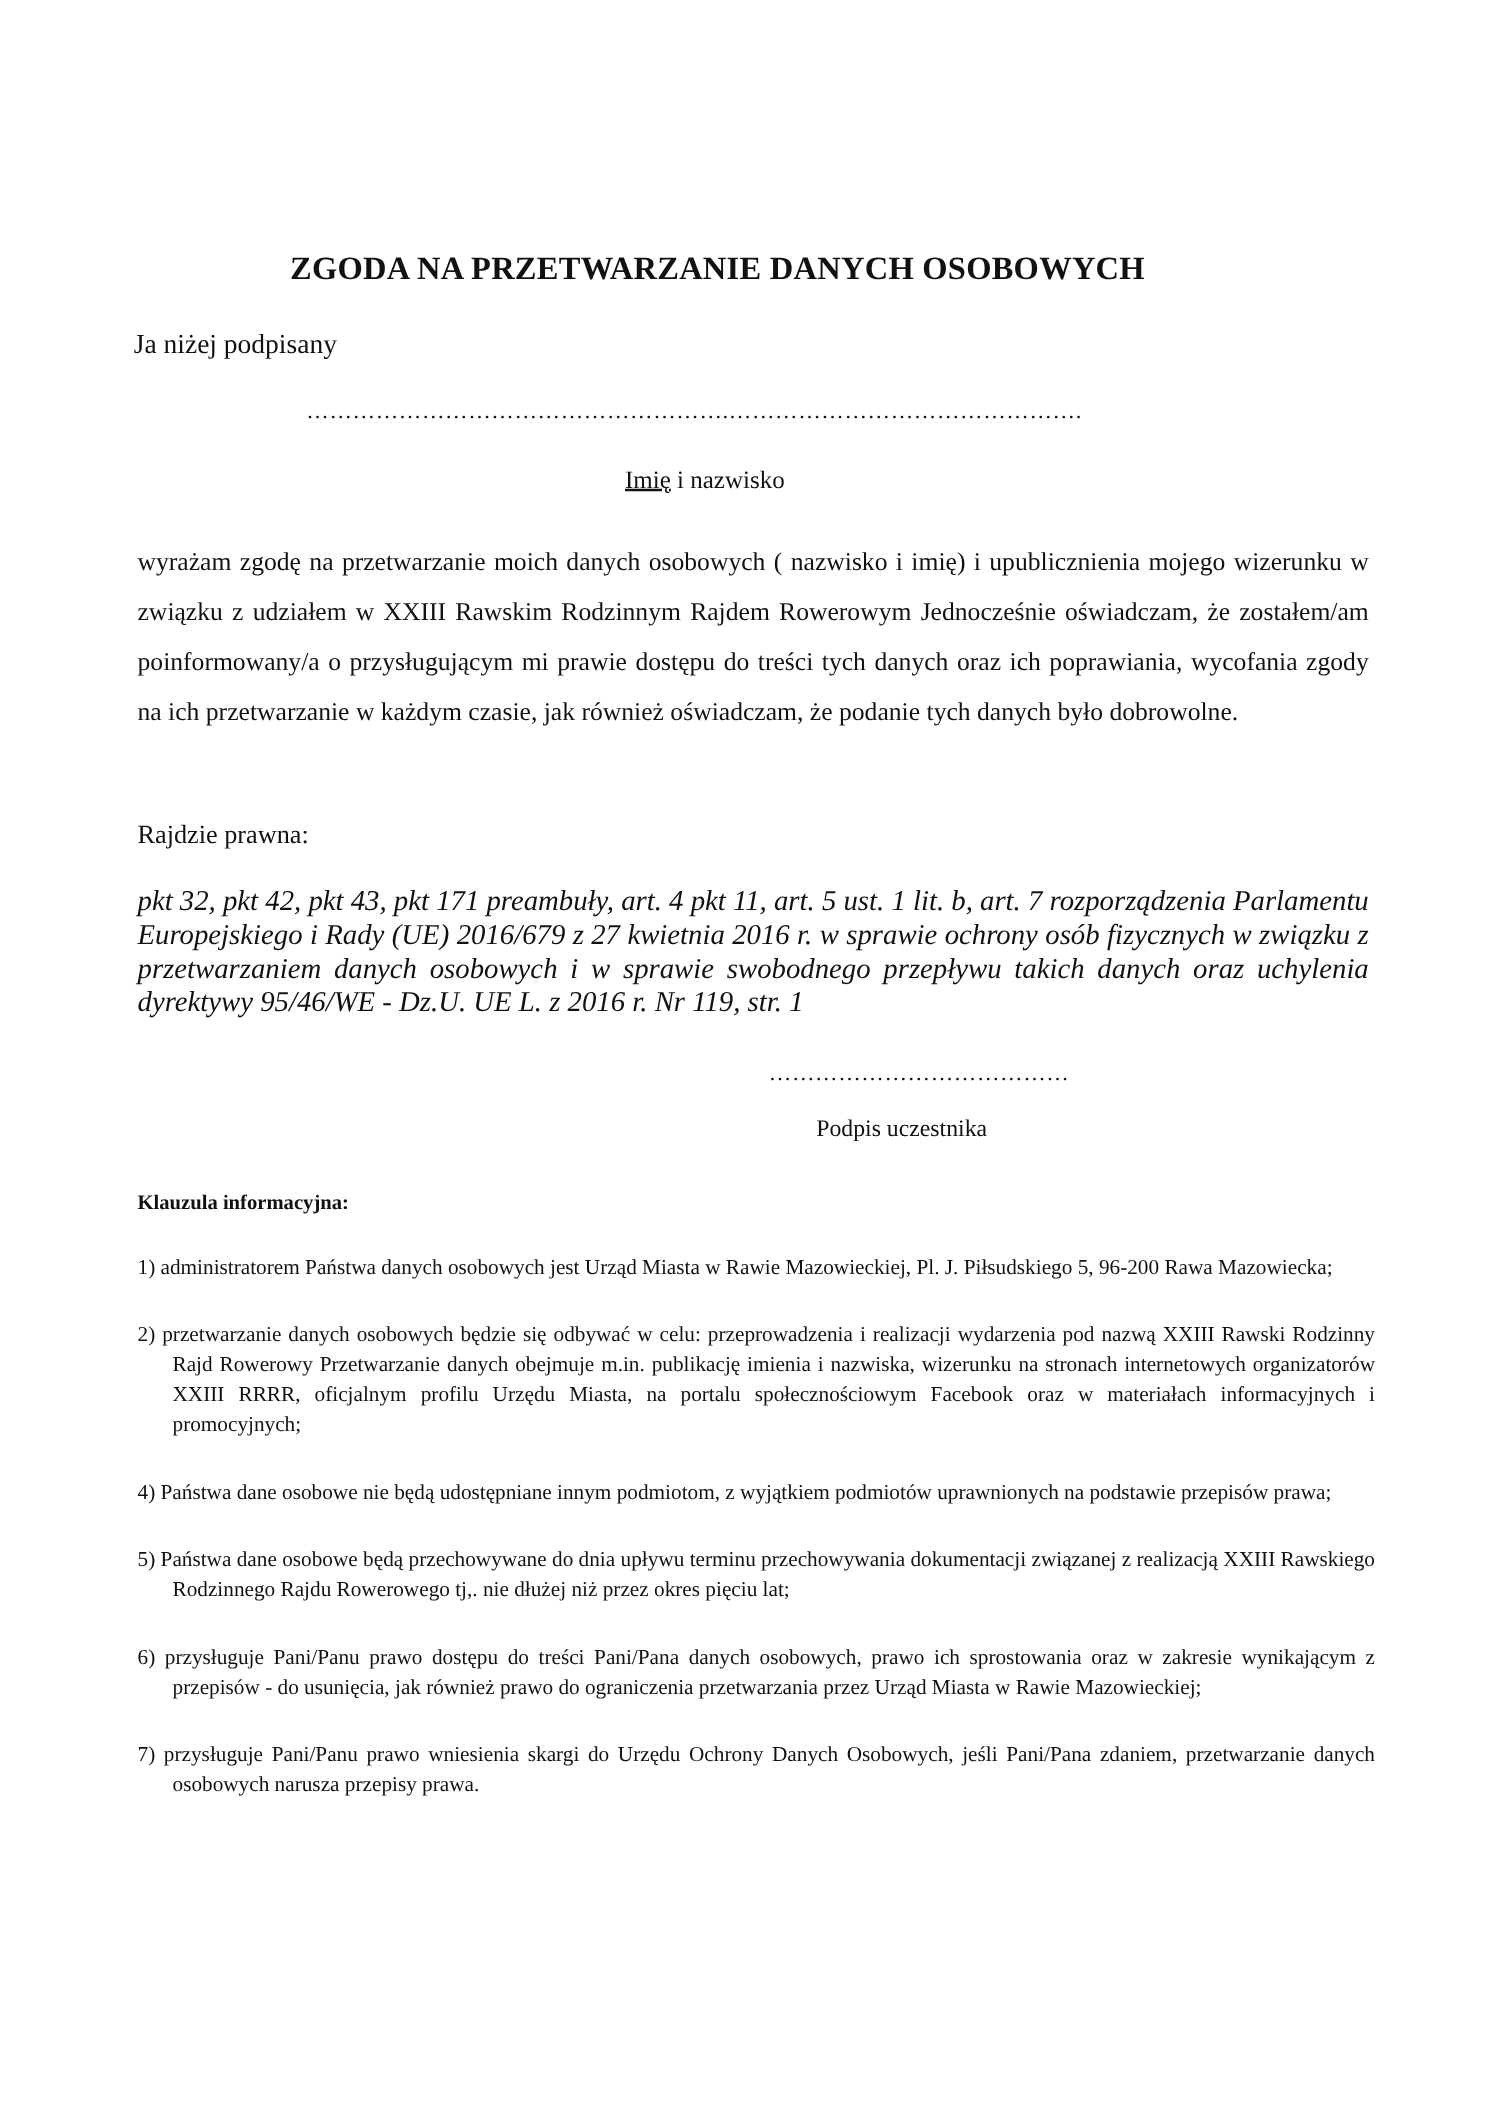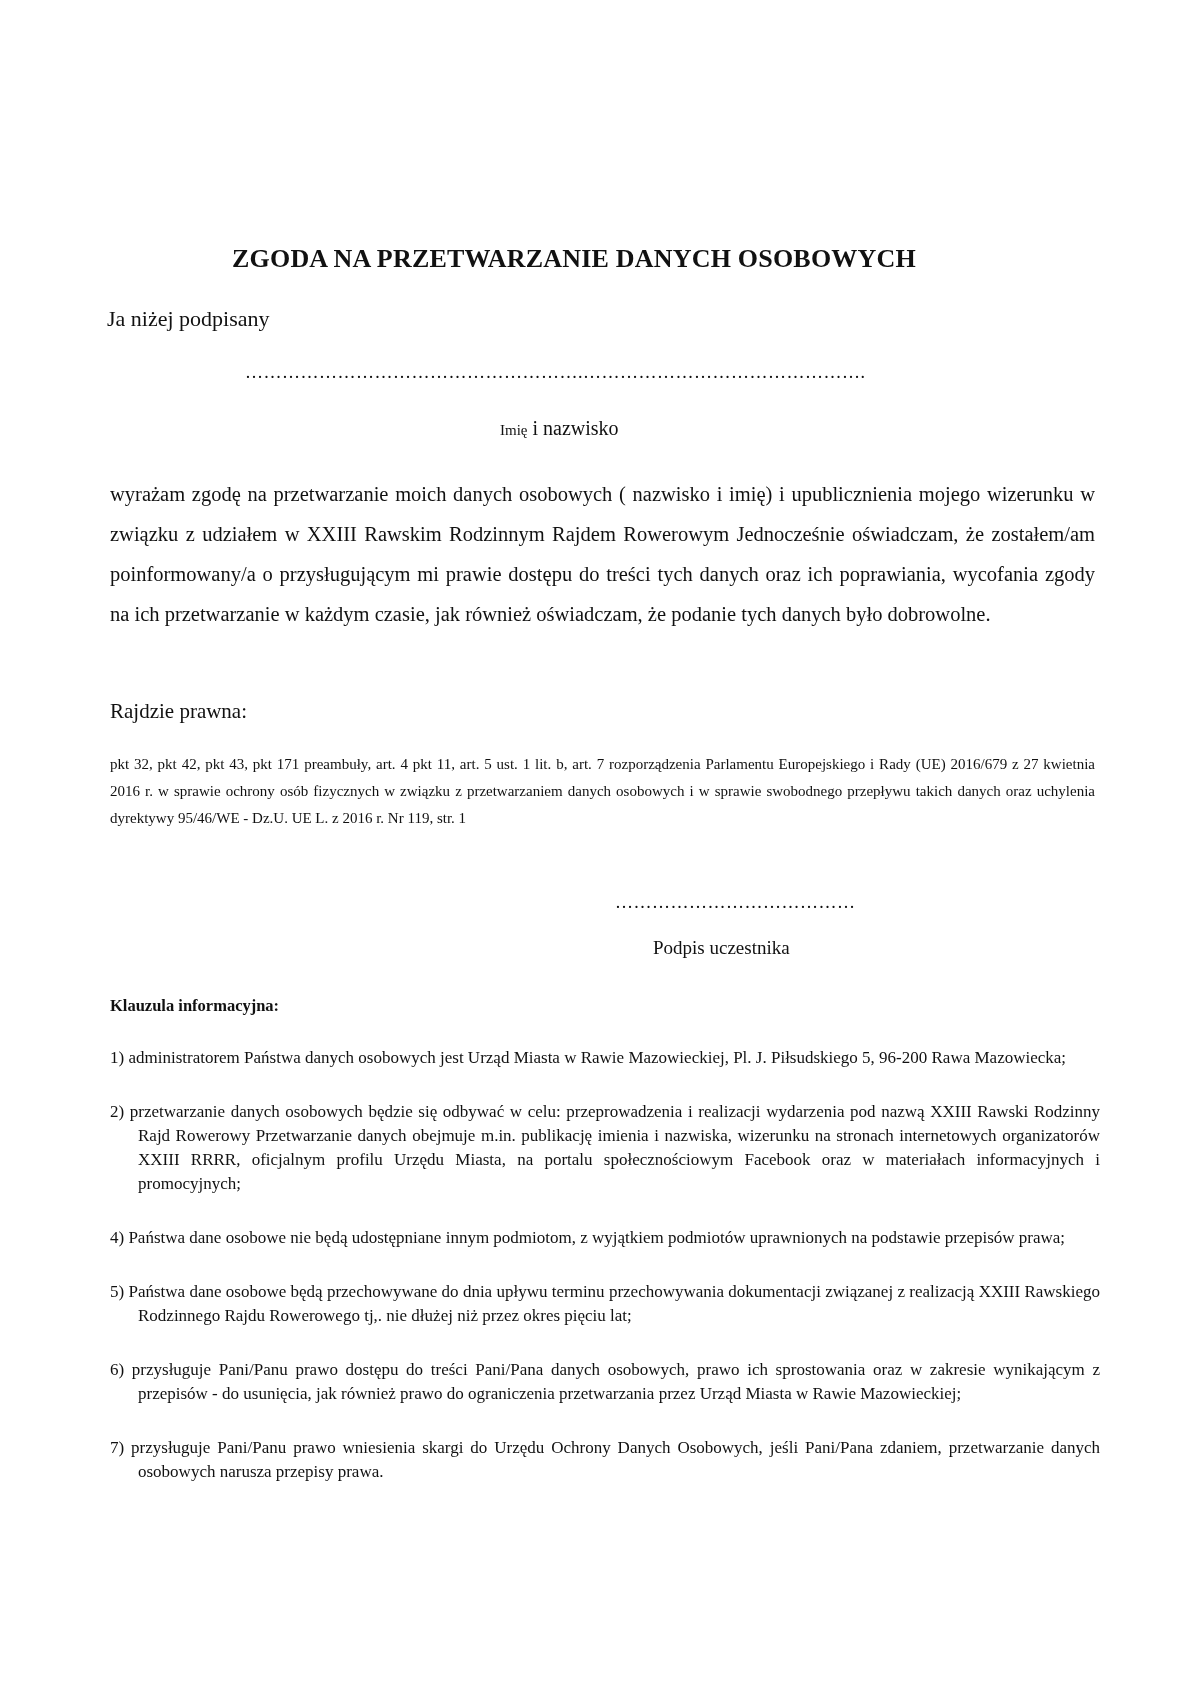--- a/index.html
+++ b/index.html
@@ -1,35 +1,35 @@
 <!DOCTYPE html>
 <html><head>
   <meta charset="utf-8">
   <style>
     html, body { margin: 0; padding: 0; background: #ffffff; }
     body {
       width: 1200px; height: 1697px; position: relative; overflow: hidden;
       font-family: "Liberation Serif", "DejaVu Serif", serif; color: #111;
     }
-    .abs { position: absolute; margin-top: 44px; }
+    .abs { position: absolute; }
     .title {
       left: 232px; top: 200px; font-size: 26px; font-weight: bold; letter-spacing: 0.2px;
     }
     .intro { left: 107px; top: 262px; font-size: 22px; }
     .dots1 { left: 245px; top: 318px; font-size: 18px; letter-spacing: 0.5px; white-space: nowrap; }
     .name-label { left: 500px; top: 373px; font-size: 20px; }
-    .name-label .small { font-size: 15px; }
+    .name-label .small { font-size: 20px; text-decoration: underline; }
     .consent {
       left: 110px; top: 430px; width: 985px; font-size: 20.5px; line-height: 40px; text-align: justify;
     }
     .consent p { margin: 0; }
     .basis-h { left: 110px; top: 655px; font-size: 21px; }
     .basis {
-      left: 110px; top: 707px; width: 985px; font-size: 15px; line-height: 27px;
-      text-align: justify;
+      left: 110px; top: 707px; width: 985px; font-size: 23px; line-height: 27px;
+      font-style: italic; text-align: justify;
     }
     .dots2 { left: 615px; top: 848px; font-size: 18px; letter-spacing: 0.5px; white-space: nowrap; }
     .sign-label { left: 653px; top: 893px; font-size: 19px; }
     .clause-h { left: 110px; top: 952px; font-size: 16.5px; font-weight: bold; }
     .clauses { left: 110px; top: 1002px; width: 990px; font-size: 17px; line-height: 24px; }
     .clause {
       margin: 0 0 30px 0; padding-left: 28px; text-indent: -28px; text-align: justify;
     }
   </style>
 </head>

